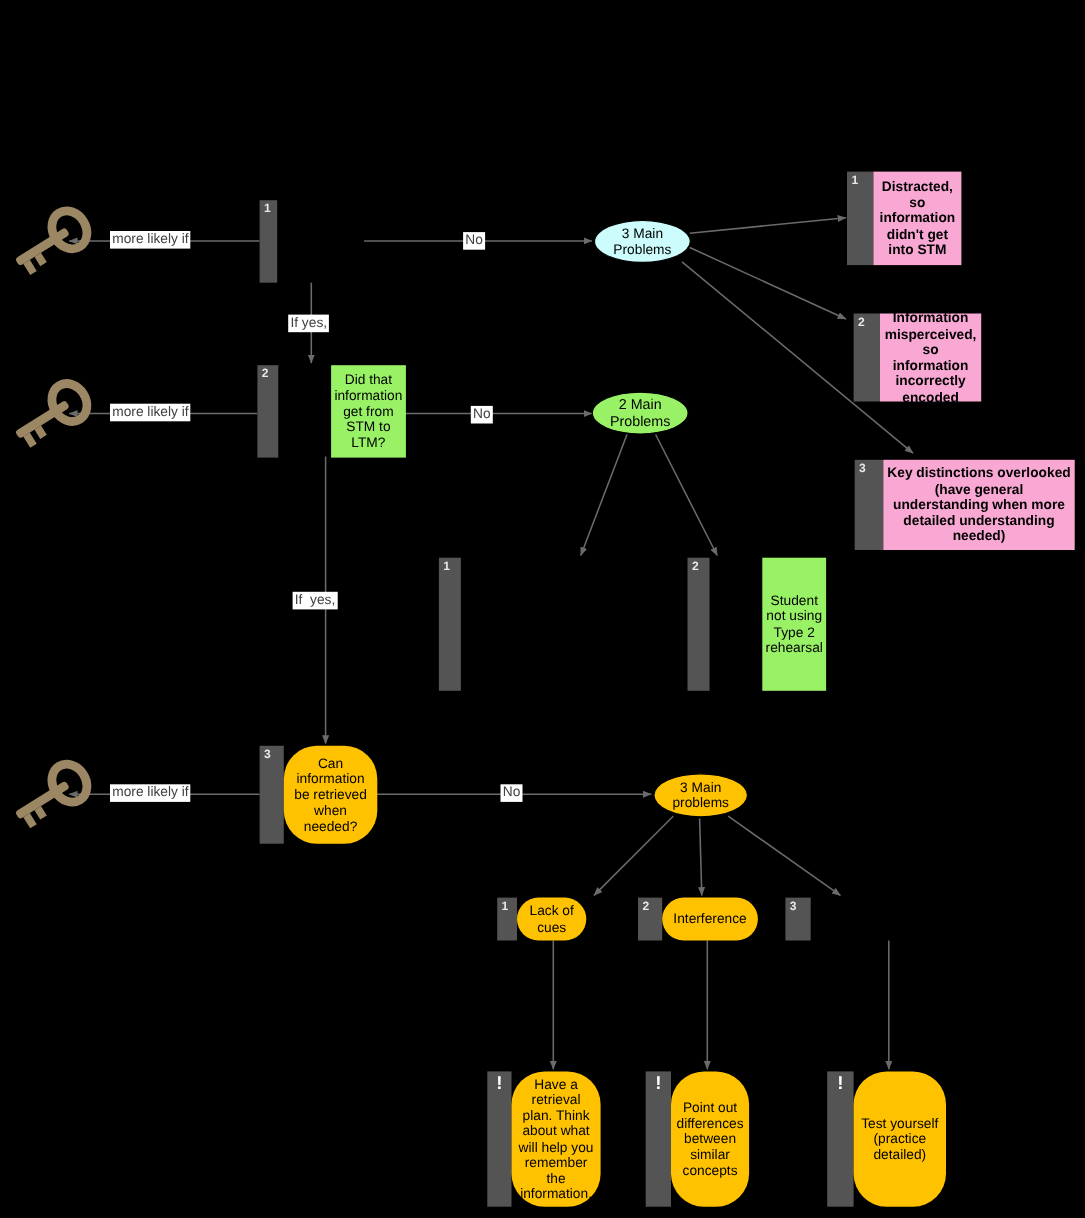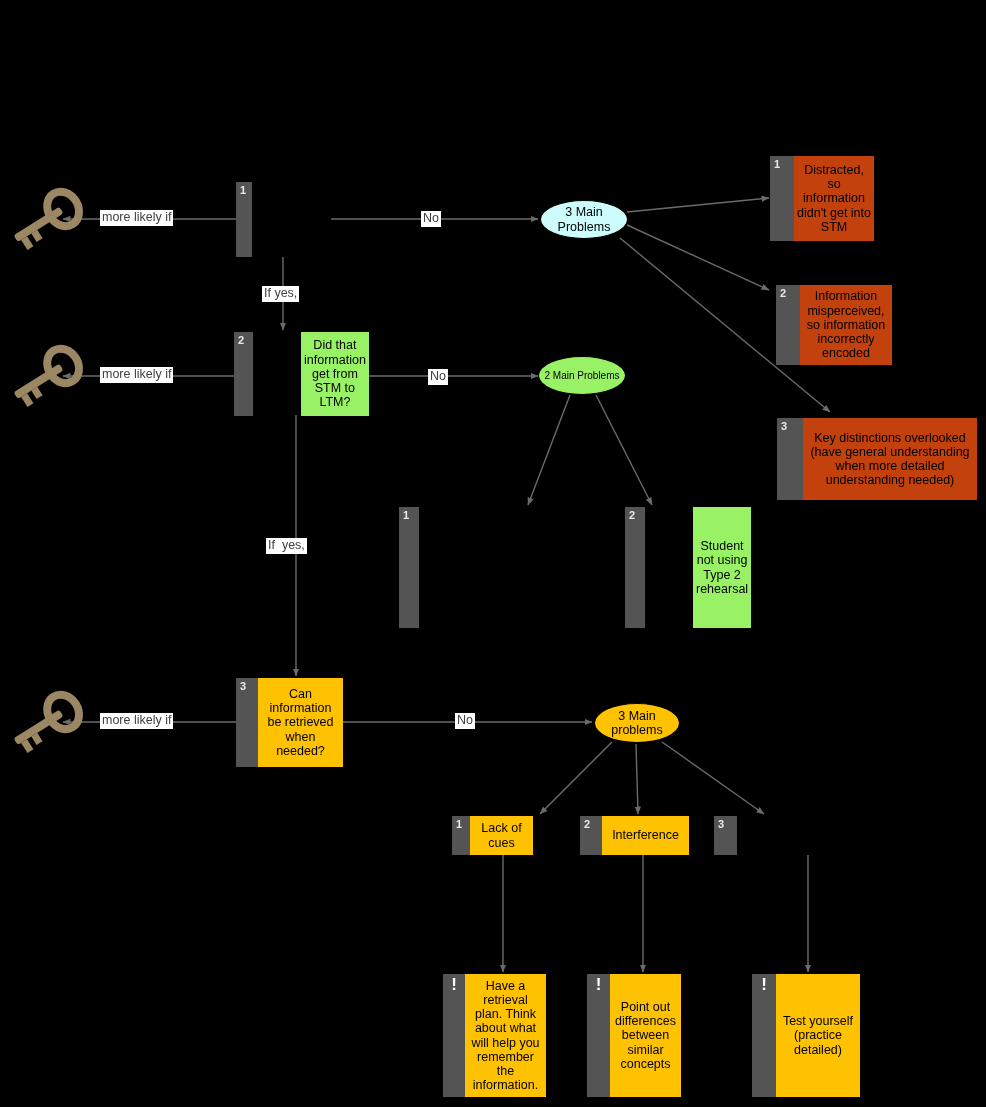--- a/index.html
+++ b/index.html
@@ -7,23 +7,23 @@
   #stage{position:relative;width:986px;height:1107px;background:#000;overflow:hidden;}
 
   
   .node{position:absolute;display:flex;box-sizing:border-box;}
   .node .tab{flex:0 0 auto;background:#545454;color:#e8e8e8;
              font-size:11px;font-weight:bold;line-height:1;
              padding:3px 0 0 4px;box-sizing:border-box;}
   .node .body{flex:1 1 auto;display:flex;align-items:center;justify-content:center;
               text-align:center;color:#000;box-sizing:border-box;
               padding:2px 3px;line-height:1.14;}
-  .cyan  .body{background:#c2410c;}
+  .cyan  .body{background:#f9a8d4;font-weight:bold;}
   .green .body{background:#99f266;margin-left:48px;}
-  .amber .body{background:#ffc200;}
+  .amber .body{background:#ffc200;border-radius:30px;}
 
   
   .node .tab.bang{display:flex;align-items:flex-start;justify-content:center;
                   padding:2px 0 0 0;font-size:17px;font-weight:bold;color:#fff;}
 
   
   .ellipse{position:absolute;display:flex;align-items:center;justify-content:center;
            text-align:center;border-radius:50%;border:1px solid #000;
            color:#000;line-height:1.14;box-sizing:border-box;}
   .ellipse.cyan-e{background:#ccfcfc;}
@@ -130,21 +130,21 @@
     <span class="body">Did that information get from STM to LTM?</span>
   </div>
 
   <div class="node amber" style="left:236px;top:678px;width:107px;height:89px;font-size:12.5px;">
     <span class="tab" style="width:22px;">3</span>
     <span class="body">Can information be retrieved when needed?</span>
   </div>
 
   <div class="ellipse cyan-e" style="left:540px;top:200px;width:88px;height:39px;font-size:12.5px;">3 Main Problems</div>
 
-  <div class="ellipse green-e" style="left:538px;top:356px;width:88px;height:39px;font-size:10px;">2 Main Problems</div>
+  <div class="ellipse green-e" style="left:538px;top:356px;width:88px;height:39px;font-size:13px;">2 Main Problems</div>
 
   <div class="ellipse amber-e" style="left:594px;top:703px;width:86px;height:40px;font-size:12.5px;">3 Main problems</div>
 
   <div class="node cyan" style="left:770px;top:156px;width:104px;height:85px;font-size:12.5px;">
     <span class="tab" style="width:24px;">1</span>
     <span class="body">Distracted, so information didn't get into STM</span>
   </div>
 
   <div class="node cyan" style="left:776px;top:285px;width:116px;height:80px;font-size:12.5px;">
     <span class="tab" style="width:24px;">2</span>

